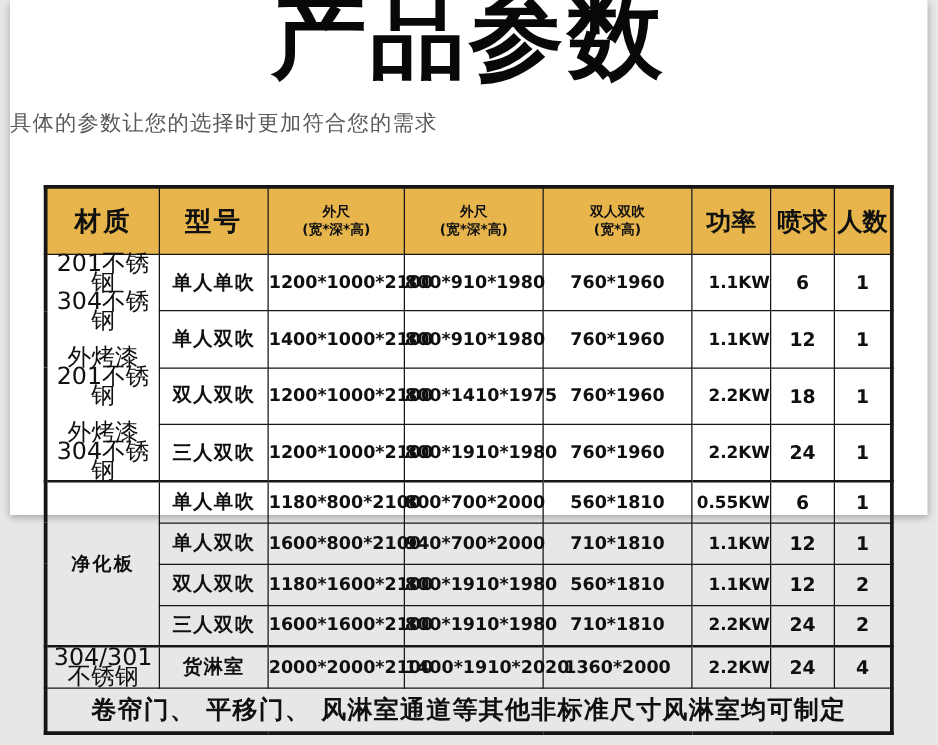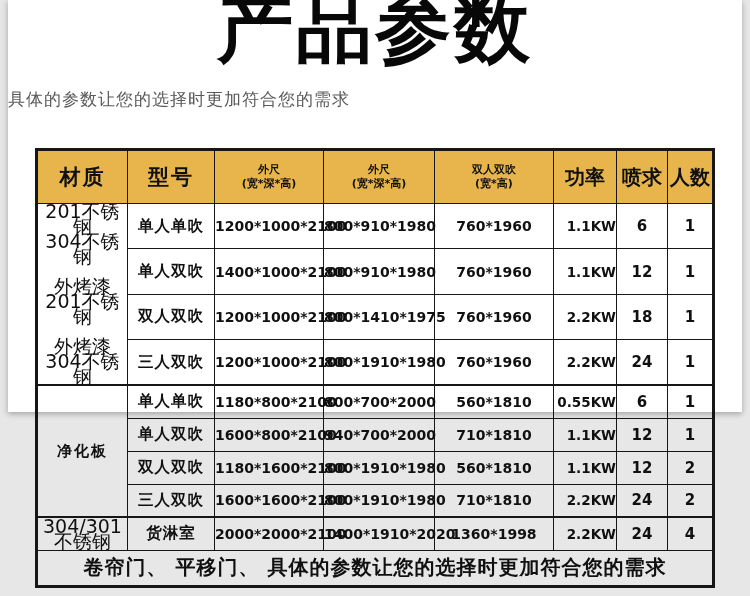--- a/index.html
+++ b/index.html
@@ -197,24 +197,24 @@
         <td class="count-cell">24</td>
         <td class="count-cell">2</td>
       </tr>
 
       <tr class="group-start">
         <td class="material-cell">304/301
 不锈钢</td>
         <td class="model-cell">货淋室</td>
         <td class="dim-cell">2000*2000*2100</td>
         <td class="dim-cell">1400*1910*2020</td>
-        <td class="dim-cell">1360*1998</td>
+        <td class="dim-cell">1360*2000</td>
         <td class="power-cell">2.2KW</td>
         <td class="count-cell">24</td>
         <td class="count-cell">4</td>
       </tr>
 
       <tr>
-        <td class="footer-cell" colspan="8">卷帘门、 平移门、 具体的参数让您的选择时更加符合您的需求</td>
+        <td class="footer-cell" colspan="8">卷帘门、 平移门、 风淋室通道等其他非标准尺寸风淋室均可制定</td>
       </tr>
     </tbody>
   </table>
 </div>
 
 </body></html>

